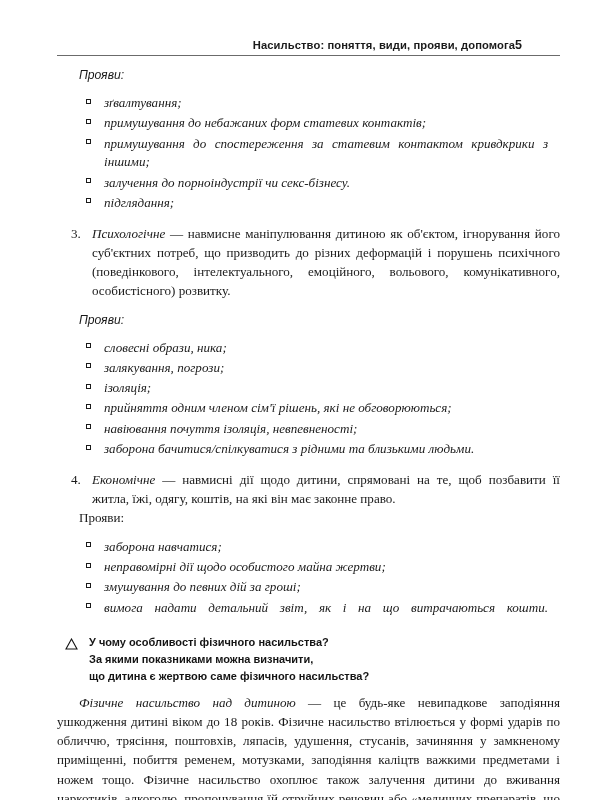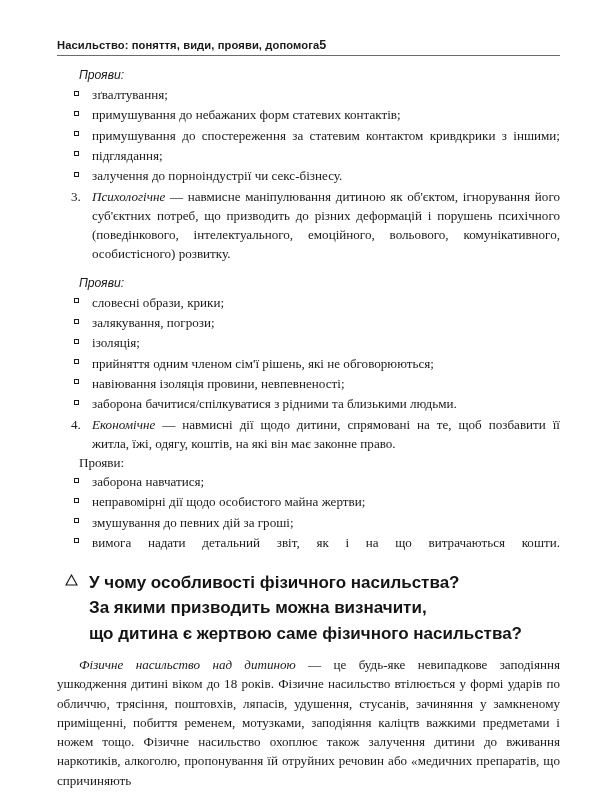--- a/index.html
+++ b/index.html
@@ -19,21 +19,21 @@
     width: 600px;
     height: 800px;
     box-sizing: border-box;
     padding: 38px 40px 0 57px;
   }
 
   
   .running-head {
     display: flex;
     align-items: baseline;
-    justify-content: flex-start;
+    justify-content: flex-end;
     border-bottom: 1.4px solid #6b6b6b;
     padding-bottom: 3px;
     margin: 0 0 12px 0;
   }
   .running-head-title {
     font-family: "Liberation Sans", "DejaVu Sans", sans-serif;
     font-weight: bold;
     font-size: 11.2px;
     letter-spacing: 0.1px;
     color: #1a1a1a;
@@ -55,22 +55,23 @@
   .label-proyavy-serif {
     font-family: "Liberation Serif", "DejaVu Serif", serif;
     font-style: normal;
     font-size: 13.1px;
     margin: 1px 0 2px 22px;
   }
 
   
   ul.sq-list {
     list-style: none;
-    margin: 0;
+    margin: 12px;
     padding: 0;
+    font-style: italic;
   }
   ul.sq-list > li {
     position: relative;
     padding-left: 21px;
     margin: 0 0 1.5px 14px;
     font-size: 13.1px;
     line-height: 1.435;
     text-align: justify;
     text-align-last: left;
   }
@@ -105,21 +106,21 @@
     font-style: italic;
   }
 
   
   .question-block {
     position: relative;
     margin: 17px 0 8px 8px;
     padding-left: 24px;
     font-family: "Liberation Sans", "DejaVu Sans", sans-serif;
     font-weight: bold;
-    font-size: 17px;
+    font-size: 11px;
     line-height: 1.52;
     color: #141414;
   }
   .question-block .tri-marker {
     position: absolute;
     left: 0;
     top: 4px;
     width: 0;
     height: 0;
   }
@@ -157,58 +158,58 @@
     <li>
       <span class="sq-marker"></span>
       <span>примушування до небажаних форм статевих контактів;</span>
     </li>
     <li class="justify-all">
       <span class="sq-marker"></span>
       <span>примушування до спостереження за статевим контактом кривд­крики з іншими;</span>
     </li>
     <li>
       <span class="sq-marker"></span>
+      <span>залучення до порноіндустрії чи секс-бізнесу.</span>
+    </li>
+    <li>
+      <span class="sq-marker"></span>
       <span>підглядання;</span>
-    </li>
-    <li>
-      <span class="sq-marker"></span>
-      <span>залучення до порноіндустрії чи секс-бізнесу.</span>
     </li>
   </ul>
 
   <div class="num-item">
     <span class="num-marker">3.</span>
     <span class="term">Психологічне</span><span> — </span><span>навмисне маніпулювання дитиною як об'єктом, ігнорування його суб'єктних потреб, що призводить до різних деформацій і порушень психічного (поведінкового, інтелекту­ального, емоційного, вольового, комунікативного, особистісного) розвитку.</span>
   </div>
 
   <div class="label-proyavy">Прояви:</div>
 
   <ul class="sq-list">
     <li>
       <span class="sq-marker"></span>
-      <span>словесні образи, крики;</span>
+      <span>словесні образи, ника;</span>
     </li>
     <li>
       <span class="sq-marker"></span>
       <span>залякування, погрози;</span>
     </li>
     <li>
       <span class="sq-marker"></span>
     </li>
     <li>
       <span class="sq-marker"></span>
       <span>ізоляція;</span>
     </li>
     <li>
       <span class="sq-marker"></span>
       <span>прийняття одним членом сім'ї рішень, які не обговорюються;</span>
     </li>
     <li>
       <span class="sq-marker"></span>
-      <span>навіювання ізоляція провини, невпевненості;</span>
+      <span>навіювання почуття ізоляція, невпевненості;</span>
     </li>
     <li>
       <span class="sq-marker"></span>
       <span>заборона бачитися/спілкуватися з рідними та близькими людьми.</span>
     </li>
   </ul>
 
   <div class="num-item">
     <span class="num-marker">4.</span>
     <span class="term">Економічне</span><span> — </span><span>навмисні дії щодо дитини, спрямовані на те, щоб позбавити її житла, їжі, одягу, коштів, на які він має законне право.</span>
@@ -238,21 +239,21 @@
     </li>
   </ul>
 
   <div class="question-block">
     <span class="tri-marker">
       <svg width="13" height="12" viewBox="0 0 13 12">
         <polygon points="6.5,1 12,11 1,11" fill="none" stroke="#141414" stroke-width="1.1"></polygon>
       </svg>
     </span>
     <span class="question-line">У чому особливості фізичного насильства?</span>
-    <span class="question-line">За якими призводить можна визначити,</span>
+    <span class="question-line">За якими показниками можна визначити,</span>
     <span class="question-line">що дитина є жертвою саме фізичного насильства?</span>
   </div>
 
   <p class="closing-par">
     <span class="term-em">Фізичне насильство над дитиною</span><span> — </span><span>це будь-яке невипадкове заподіяння ушкодження дитині віком до 18 років. Фізичне насильство втілюється у формі ударів по обличчю, трясіння, поштовхів, ляпасів, удушення, стусанів, зачиняння у замкненому приміщенні, побиття ременем, мотузками, заподіяння каліцтв важкими предметами і ножем тощо. Фізичне насильство охоплює також залучення дитини до вживання наркотиків, алкоголю, пропонування їй отруйних речовин або «медичних препаратів, що спричиняють</span>
   </p>
 
 </div>
 
 </body></html>

